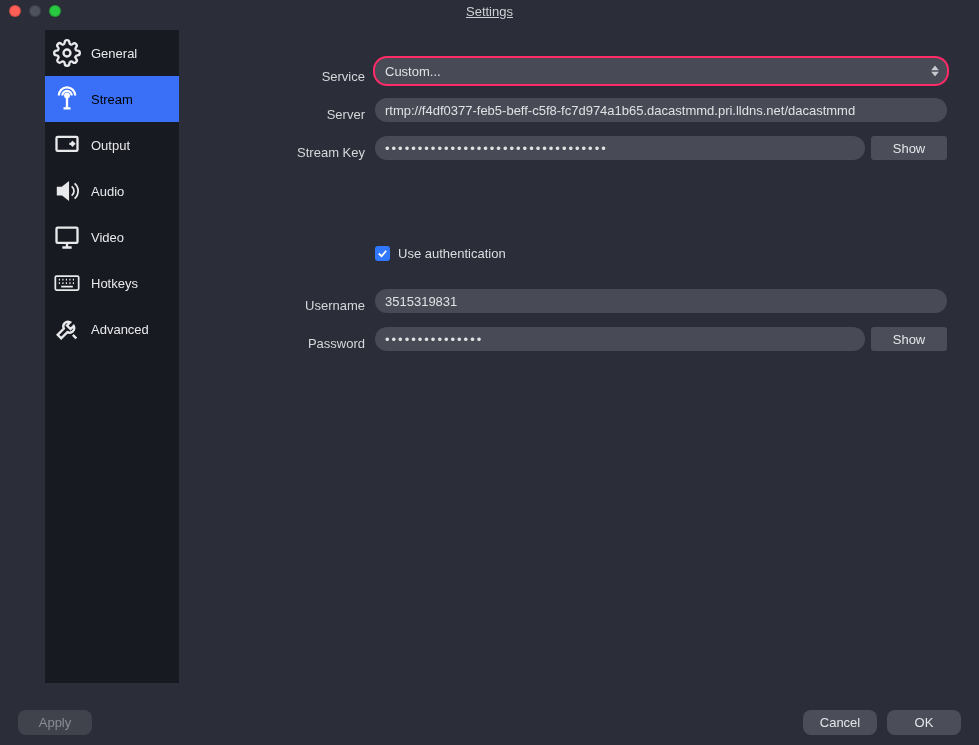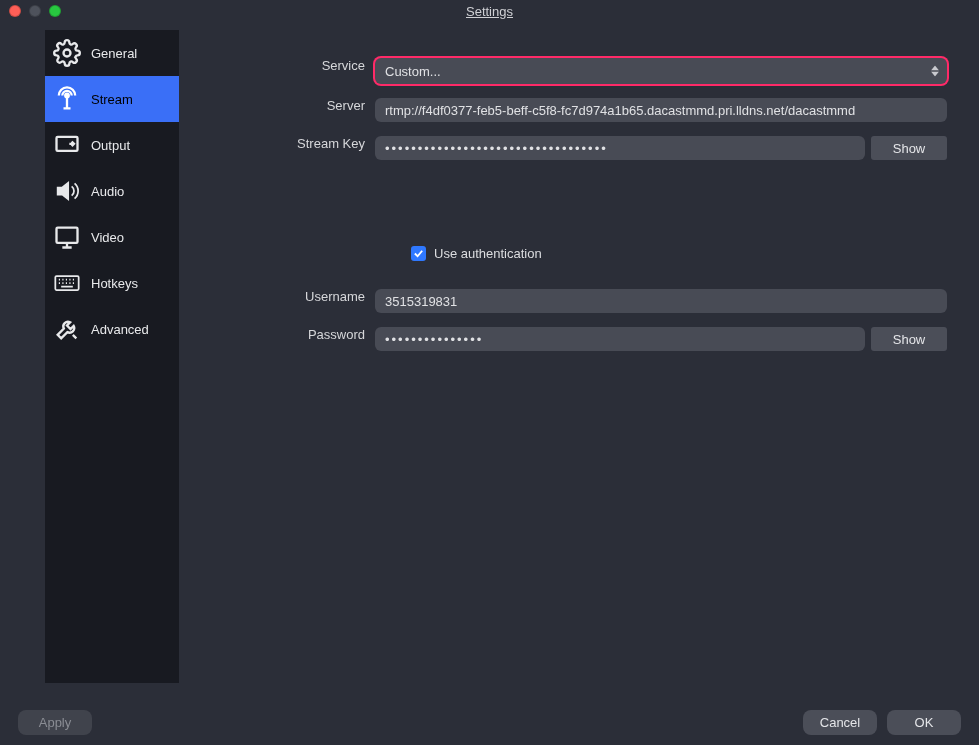--- a/index.html
+++ b/index.html
@@ -57,39 +57,39 @@
     width: 32px; height: 32px;
     display: flex; align-items: center; justify-content: center;
   }
   .sidebar-item svg { width: 28px; height: 28px; }
   .content {
     flex: 1;
     padding-top: 28px;
   }
   .row {
     display: flex;
-    align-items: flex-start;
+    align-items: flex-end;
     margin-bottom: 14px;
   }
   .row .label {
     width: 196px;
     text-align: right;
     padding-right: 10px;
     color: #d6d7da;
     font-size: 13px;
   }
   .row .field { flex: 1; display: flex; gap: 6px; padding-right: 14px;}
   .select, .input {
     background: #484b55;
     border: none;
     color: #e0e1e4;
     height: 24px;
     padding: 0 10px;
     font-size: 13px;
-    border-radius: 6px;
+    border-radius: 12px;
     outline: none;
     font-family: inherit;
   }
   .select {
     flex: 1;
     position: relative;
     display: flex;
     align-items: center;
   }
   .select.highlight {
@@ -112,21 +112,20 @@
     font-size: 13px;
     border-radius: 3px;
     cursor: default;
   }
   .spacer-v { height: 72px; }
   .checkbox-row {
     display: flex;
     align-items: center;
     padding-left: 196px;
     margin-bottom: 28px;
-    margin-left: 36px;
   }
   .checkbox {
     width: 15px; height: 15px;
     border-radius: 3px;
     background: #2f78ff;
     display: flex; align-items: center; justify-content: center;
     margin-right: 8px;
   }
   .checkbox svg { width: 11px; height: 11px; }
   .bottom-bar {

